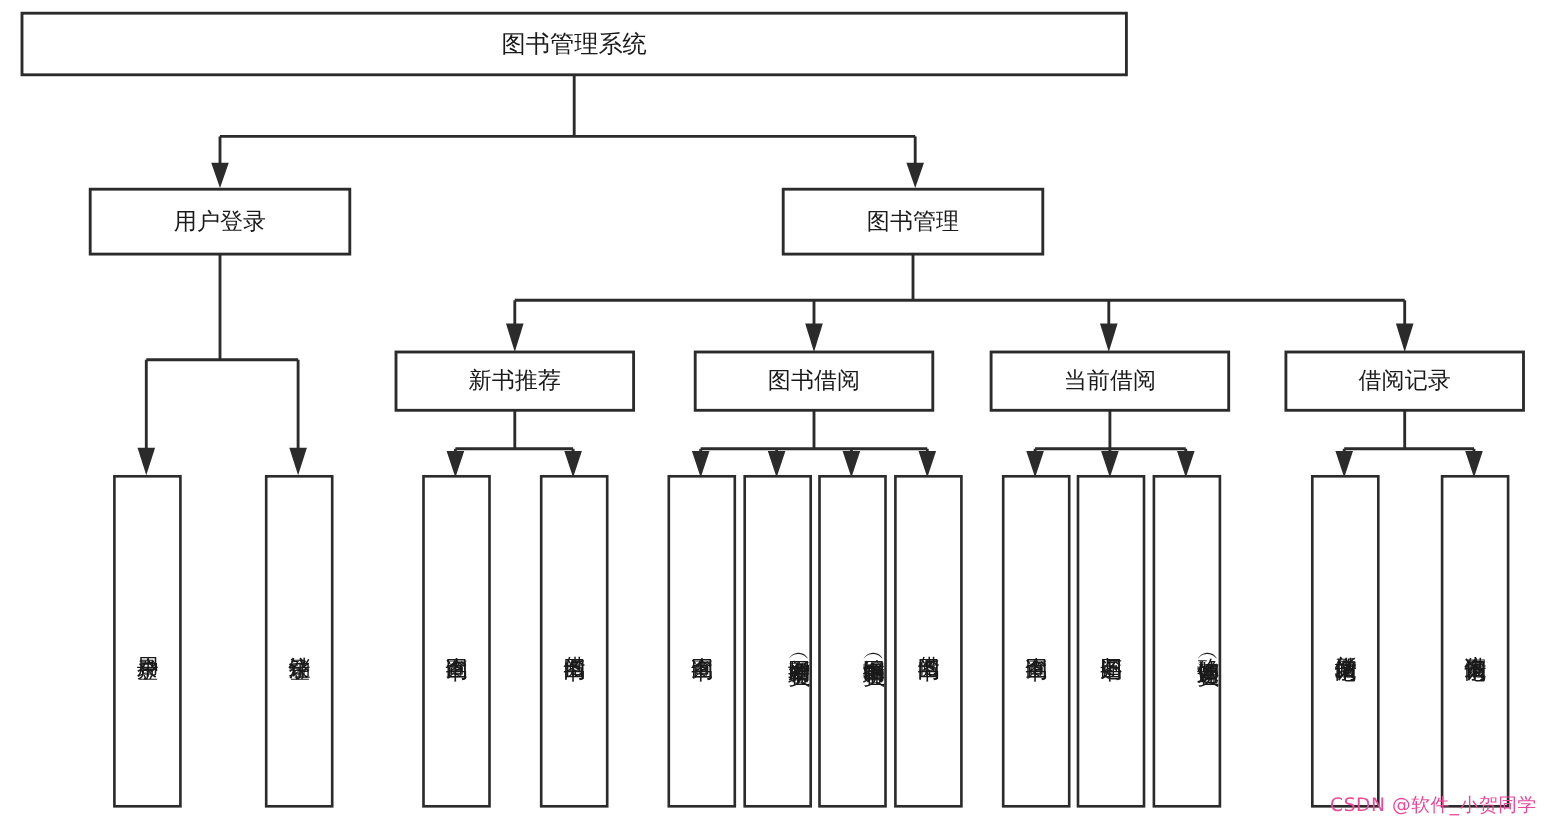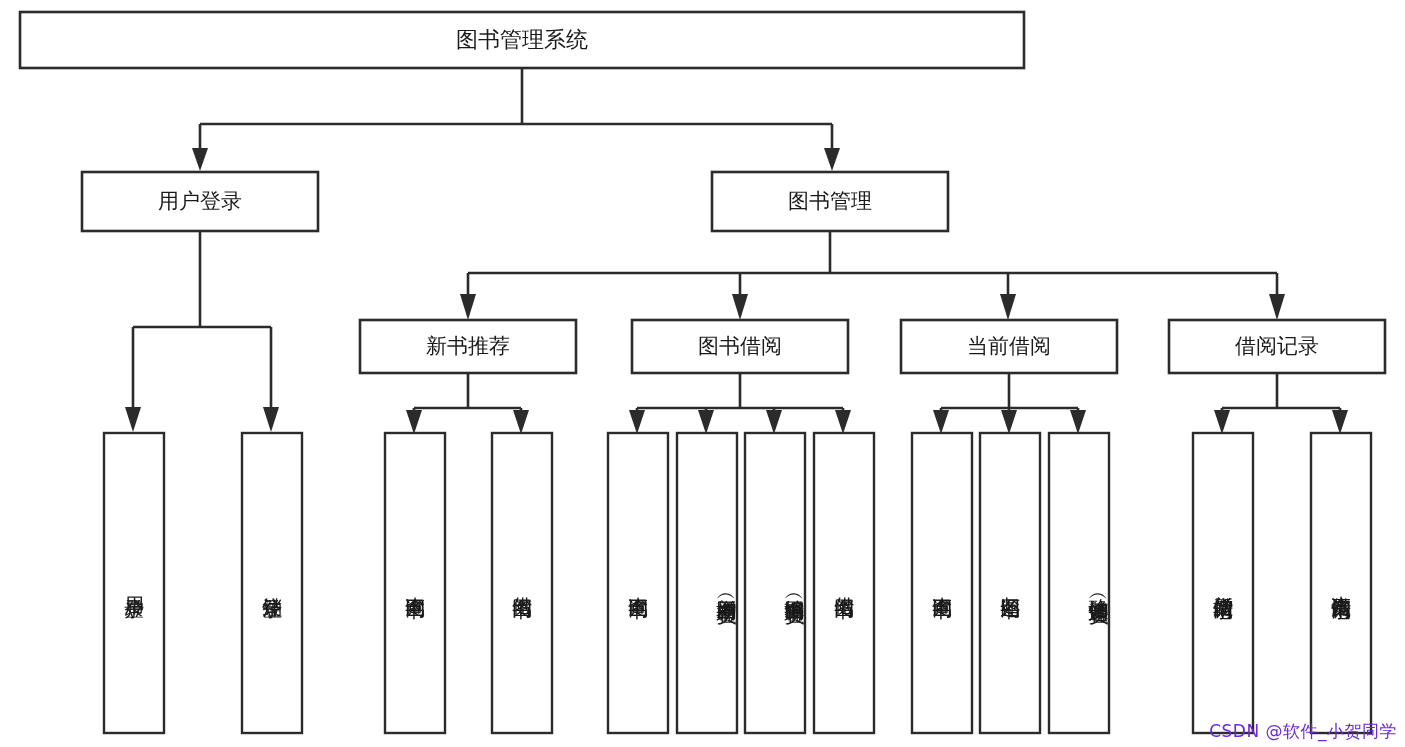--- a/index.html
+++ b/index.html
@@ -78,21 +78,21 @@
     text-align: center;
     white-space: nowrap;
     pointer-events: none;
   }
   #watermark {
     position: absolute;
     right: 8px;
     bottom: 4px;
     font-family: "DejaVu Sans", "Liberation Sans", sans-serif;
     font-size: 17px;
-    color: #6d28d9;
+    color: #ec4899;
     letter-spacing: 0.5px;
     white-space: nowrap;
   }
 </style>
 </head>
 <body>
 
 <div id="diagram-root">
 
   <svg id="flowchart" viewBox="0 0 1405 747">

